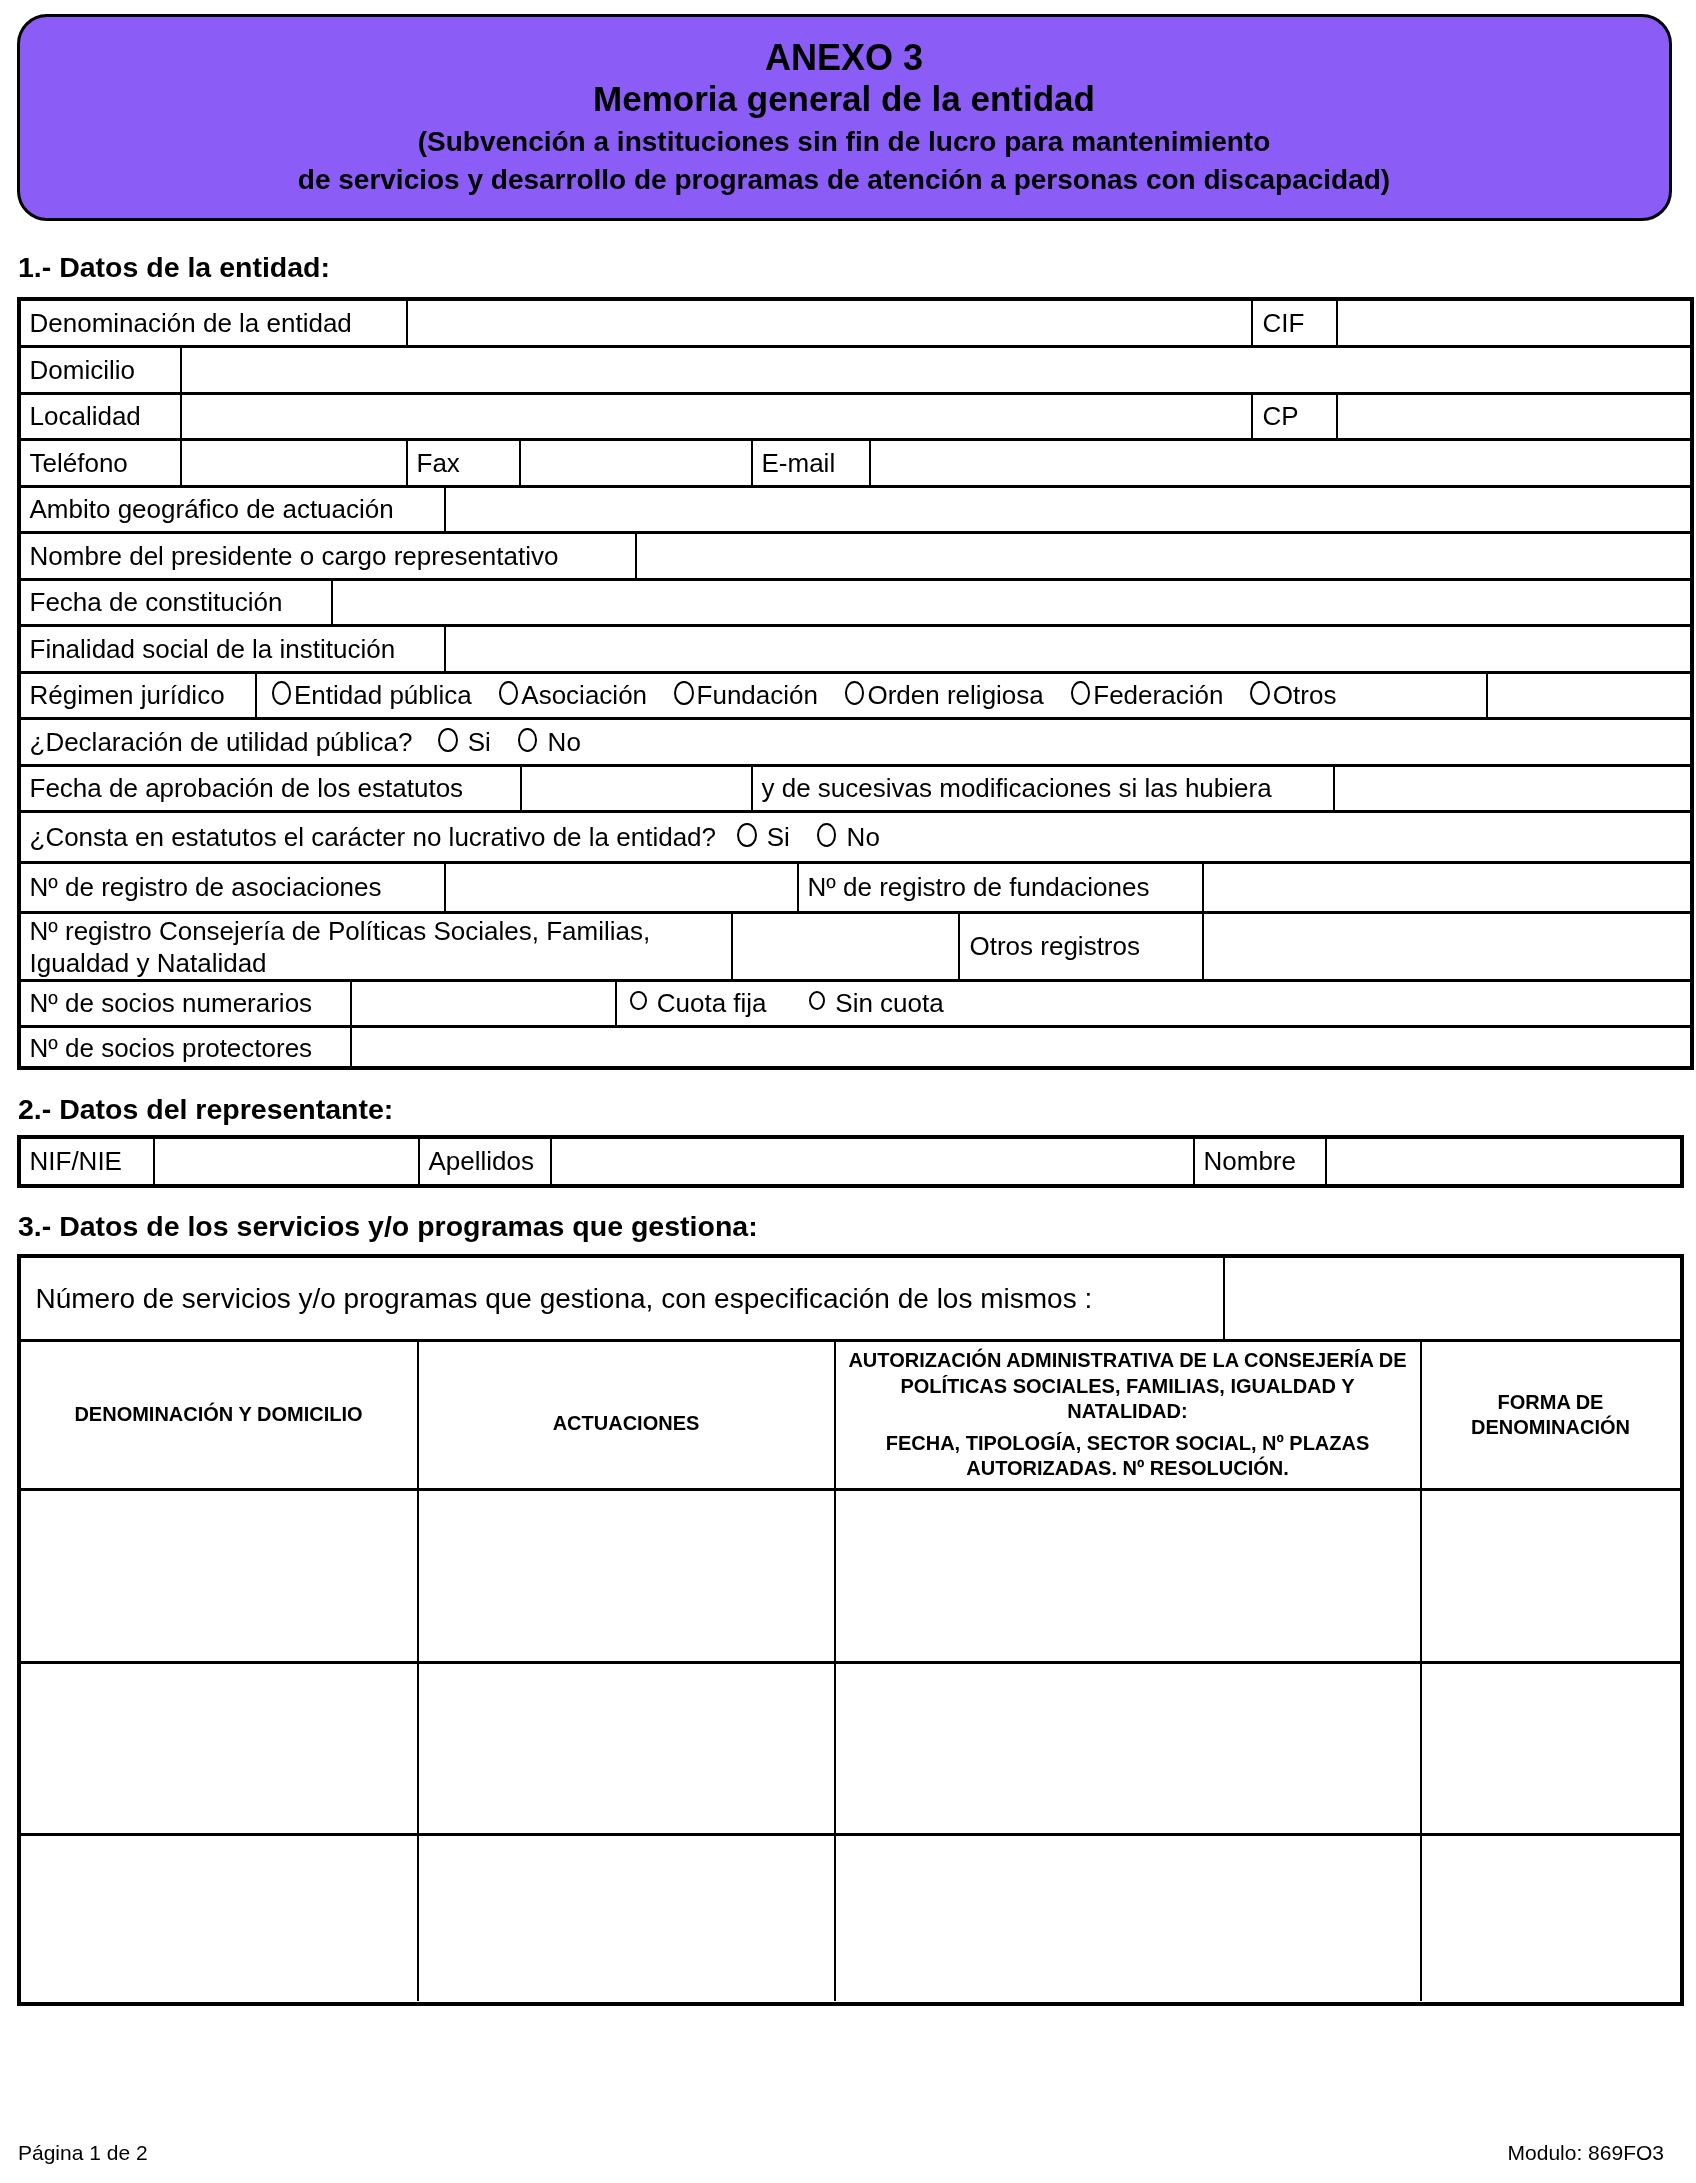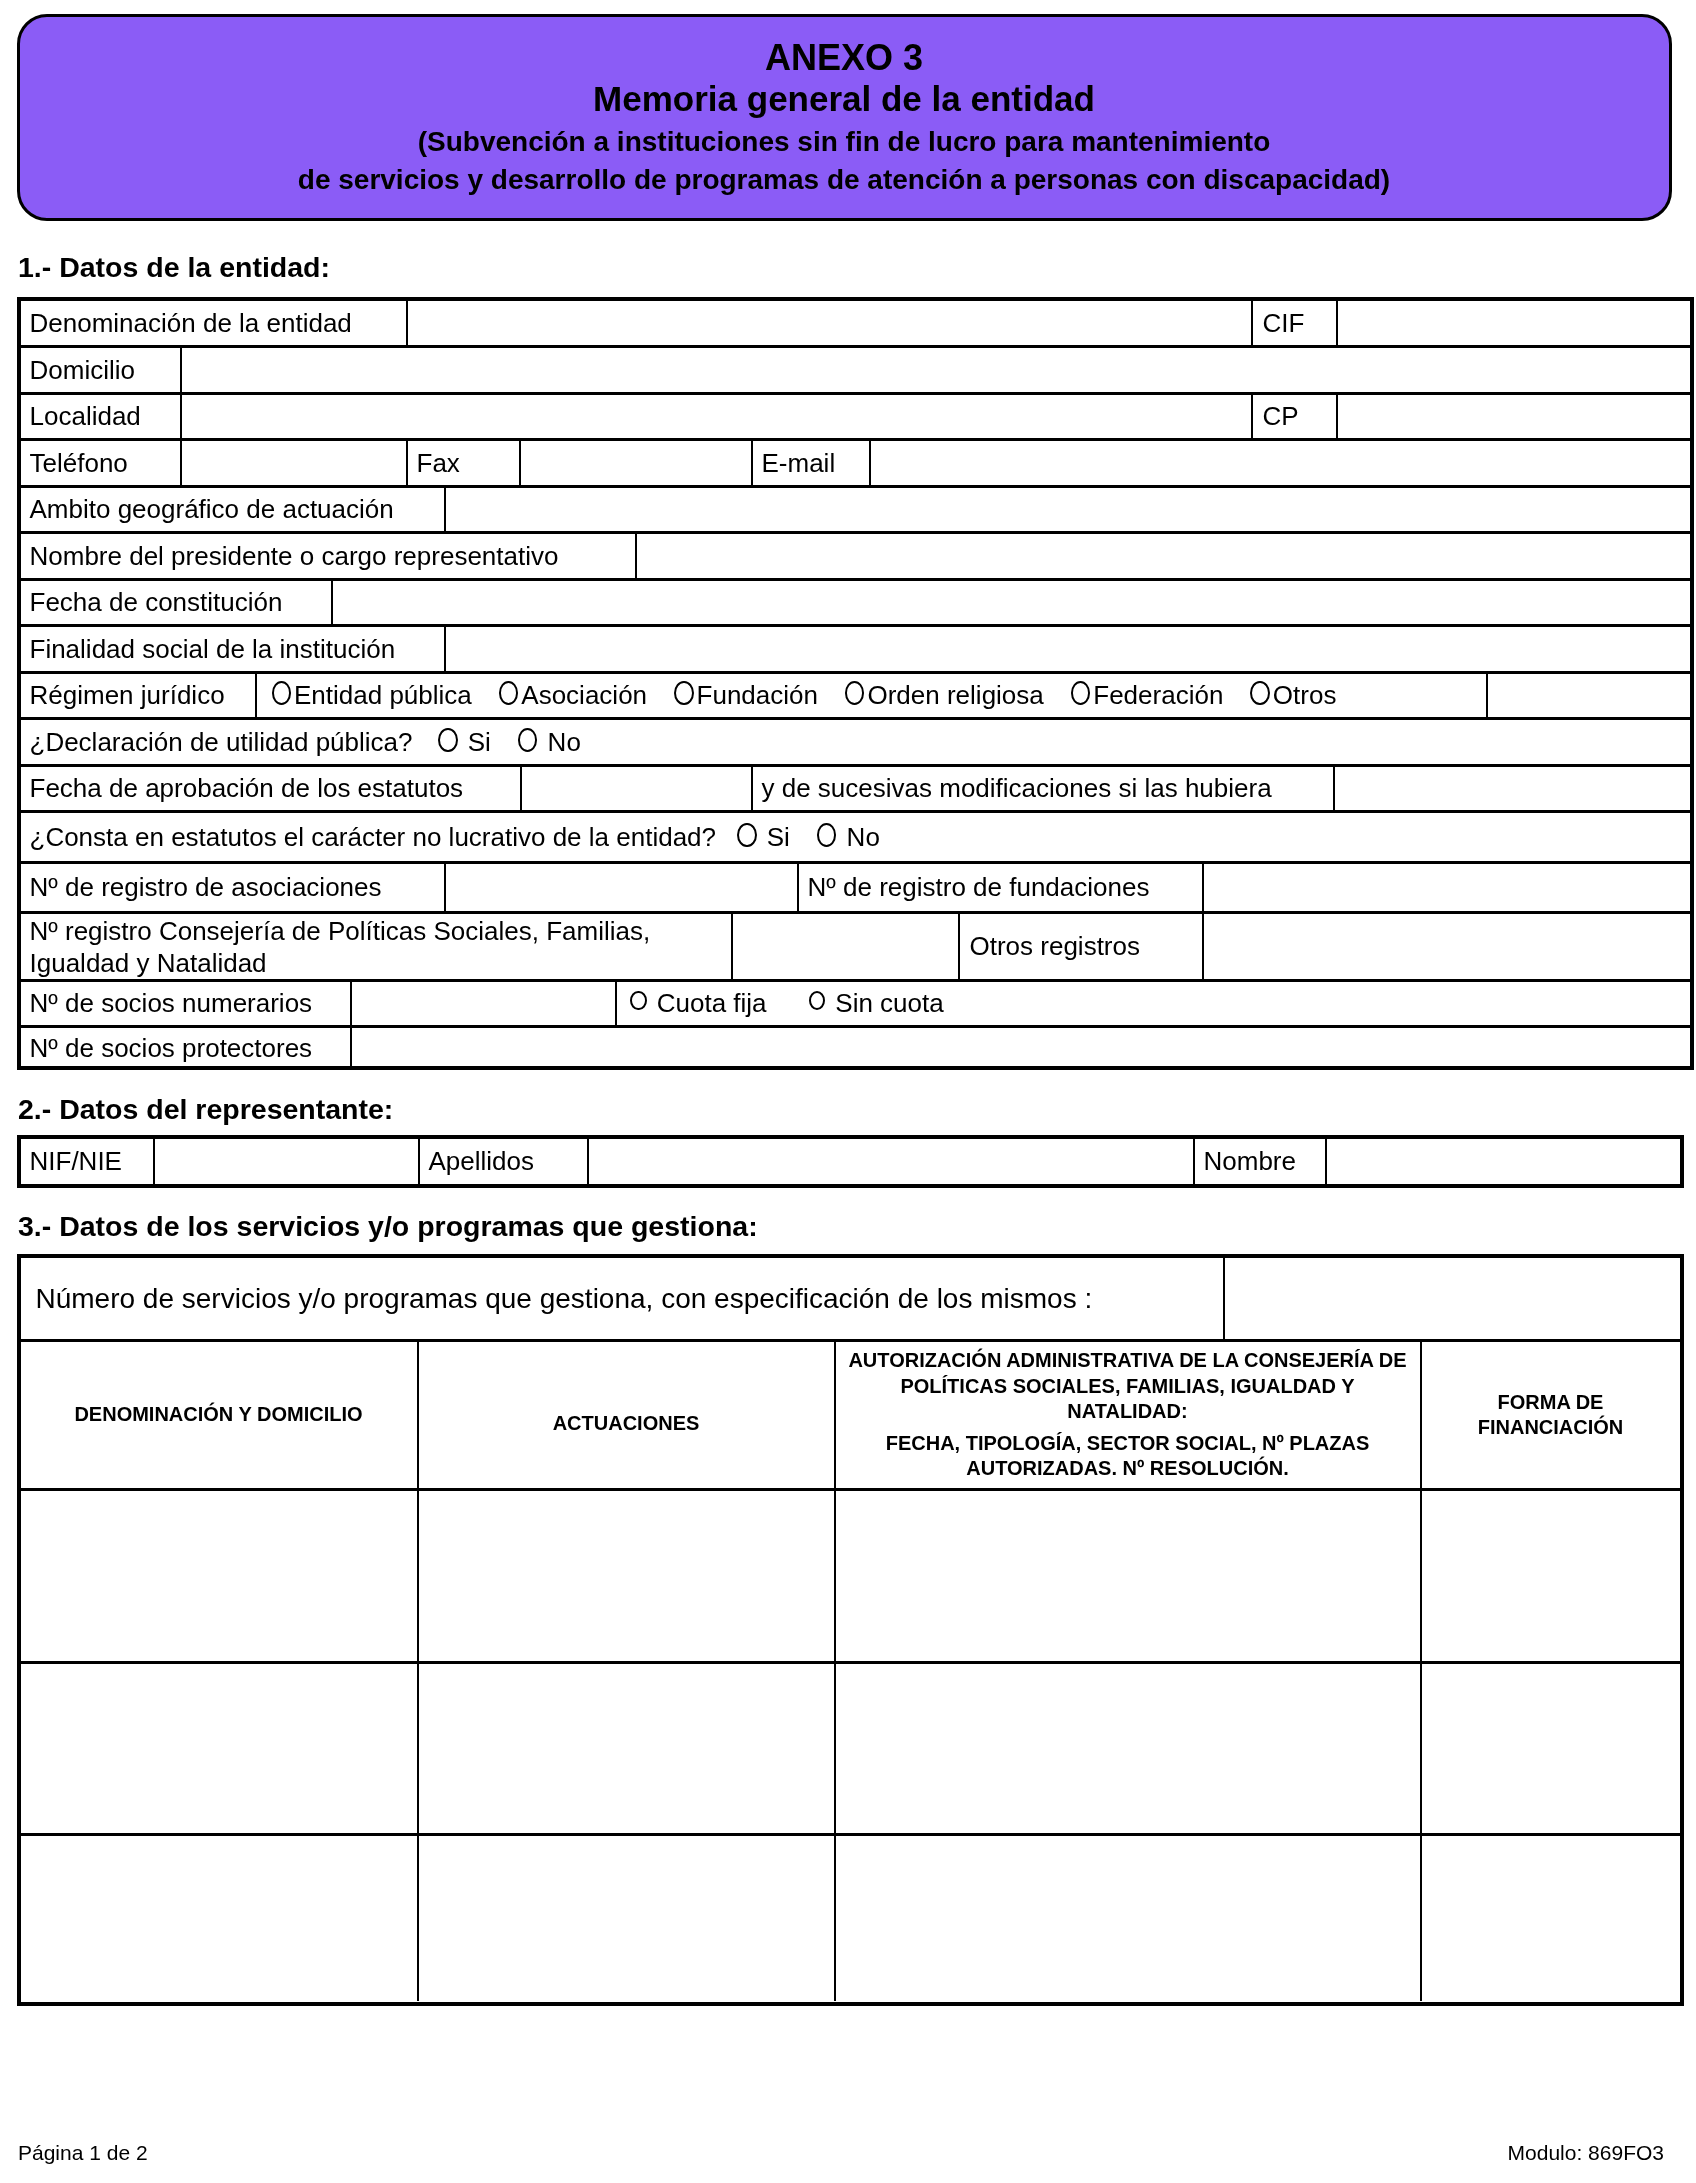--- a/index.html
+++ b/index.html
@@ -168,41 +168,41 @@
     <div class="cell" style="left:0;width:331px;">Nº de socios protectores</div>
     <div class="cell nob" style="left:331px;right:0;"></div>
   </div>
 </div>
 
 <div class="section-title" style="top:1093px;">2.- Datos del representante:</div>
 <div class="tbl" style="left:16.5px;top:1135px;width:1667px;height:53px;">
   <div class="row last" style="top:0;bottom:0;">
     <div class="cell" style="left:0;width:134px;">NIF/NIE</div>
     <div class="cell" style="left:134px;width:265px;"></div>
-    <div class="cell" style="left:399px;width:169px;">Apellidos</div>
+    <div class="cell" style="left:399px;width:132px;">Apellidos</div>
     <div class="cell" style="left:550px;width:624px;"></div>
     <div class="cell" style="left:1174px;width:132px;">Nombre</div>
     <div class="cell nob" style="left:1306px;right:0;"></div>
   </div>
 </div>
 
 <div class="section-title" style="top:1210px;">3.- Datos de los servicios y/o programas que gestiona:</div>
 <div class="tbl" style="left:16.5px;top:1254px;width:1667px;height:752px;">
   <div class="row" style="top:0;height:84px;">
     <div class="cell multi" style="left:0;width:1204px;font-size:28px;padding-left:15px;padding-right:90px;">Número de servicios y/o programas que gestiona, con especificación de los mismos :</div>
     <div class="cell nob" style="left:1204px;right:0;"></div>
   </div>
   <div class="row" style="top:84px;height:149px;">
     <div class="cell th" style="left:0;width:398px;">DENOMINACIÓN Y DOMICILIO</div>
     <div class="cell th" style="left:398px;width:417px;padding-top:17px;">ACTUACIONES</div>
     <div class="cell th" style="left:815px;width:586px;">
       <span>AUTORIZACIÓN ADMINISTRATIVA DE LA CONSEJERÍA DE POLÍTICAS SOCIALES, FAMILIAS, IGUALDAD Y NATALIDAD:</span>
       <span style="margin-top:6px;">FECHA, TIPOLOGÍA, SECTOR SOCIAL, Nº PLAZAS AUTORIZADAS. Nº RESOLUCIÓN.</span>
     </div>
-    <div class="cell th nob" style="left:1401px;right:0;">FORMA DE FINANCIACIÓN</div>
+    <div class="cell th nob" style="left:1401px;right:0;">FORMA DE DENOMINACIÓN</div>
   </div>
   <div class="row" style="top:233px;height:173px;">
     <div class="cell" style="left:0;width:398px;"></div>
     <div class="cell" style="left:398px;width:417px;"></div>
     <div class="cell" style="left:815px;width:586px;"></div>
     <div class="cell nob" style="left:1401px;right:0;"></div>
   </div>
   <div class="row" style="top:405px;height:173px;">
     <div class="cell" style="left:0;width:398px;"></div>
     <div class="cell" style="left:398px;width:417px;"></div>

